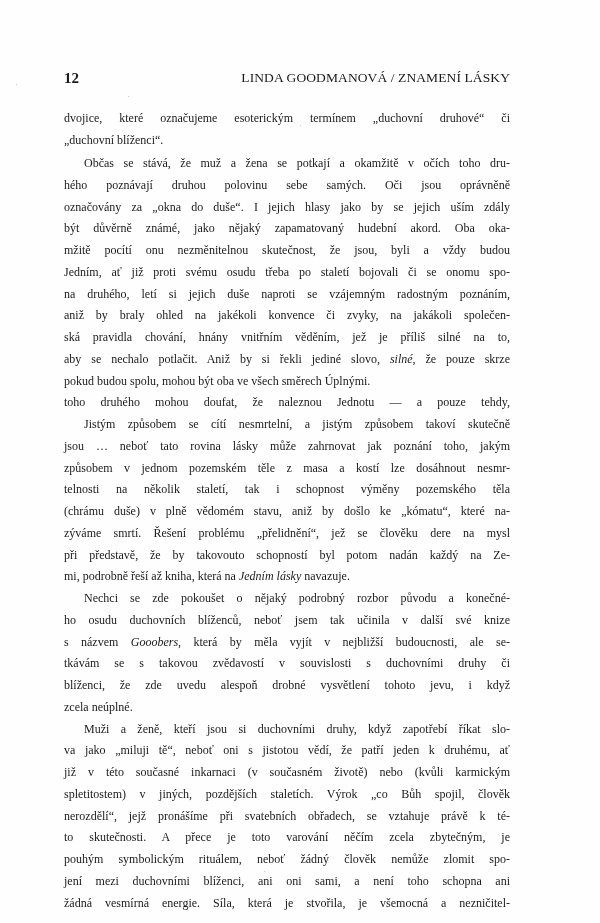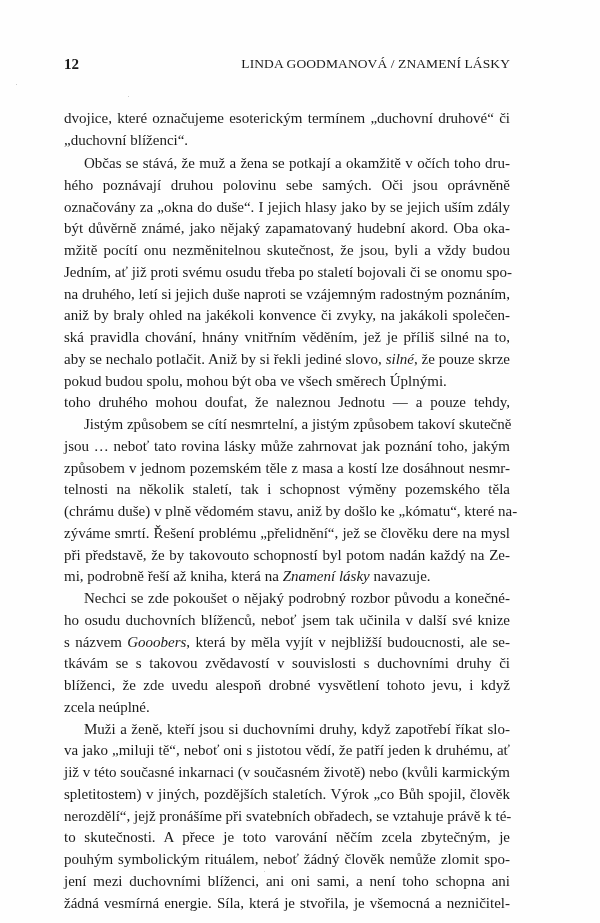--- a/index.html
+++ b/index.html
@@ -18,21 +18,21 @@
     }
     .page {
       position: absolute;
       left: 0; top: 0;
       width: 600px; height: 923px;
     }
     .running-head {
       position: absolute;
       left: 64px;
       width: 446px;
-      top: 54px;
+      top: 68px;
       height: 20px;
       font-size: 14.5px;
       line-height: 20px;
     }
     .page-number {
       position: absolute;
       left: 0;
       top: 0;
       font-weight: bold;
       font-size: 15px;
@@ -42,21 +42,21 @@
       right: 0;
       top: 0;
       font-size: 13.5px;
       letter-spacing: 0.1px;
       margin-left: 20px;
     }
     .body-text {
       position: absolute;
       left: 64px;
       width: 446px;
-      font-size: 15px;
+      font-size: 12px;
     }
     .line {
       height: 21.75px;
       line-height: 21.75px;
       white-space: nowrap;
       text-align: justify;
       text-align-last: justify;
       overflow: visible;
     }
     .line.last {
@@ -108,21 +108,21 @@
     </div>
 
     <div>
       <div class="line indent">Jistým způsobem se cítí nesmrtelní, a jistým způsobem takoví skutečně</div>
       <div class="line">jsou … neboť tato rovina lásky může zahrnovat jak poznání toho, jakým</div>
       <div class="line">způsobem v jednom pozemském těle z masa a kostí lze dosáhnout nesmr-</div>
       <div class="line">telnosti na několik staletí, tak i schopnost výměny pozemského těla</div>
       <div class="line">(chrámu duše) v plně vědomém stavu, aniž by došlo ke „kómatu“, které na-</div>
       <div class="line">zýváme smrtí. Řešení problému „přelidnění“, jež se člověku dere na mysl</div>
       <div class="line">při představě, že by takovouto schopností byl potom nadán každý na Ze-</div>
-      <div class="line last"><span>mi, podrobně řeší až kniha, která na </span><span class="it">Znamení lásky</span><span> navazuje.</span></div>
+      <div class="line last"><span>mi, podrobně řeší až kniha, která na </span><span class="it">Jedním lásky</span><span> navazuje.</span></div>
     </div>
 
     <div>
       <div class="line indent">Nechci se zde pokoušet o nějaký podrobný rozbor původu a konečné-</div>
       <div class="line">ho osudu duchovních blíženců, neboť jsem tak učinila v další své knize</div>
       <div class="line"><span>s názvem </span><span class="it">Gooobers</span><span>, která by měla vyjít v nejbližší budoucnosti, ale se-</span></div>
       <div class="line">tkávám se s takovou zvědavostí v souvislosti s duchovními druhy či</div>
       <div class="line">blíženci, že zde uvedu alespoň drobné vysvětlení tohoto jevu, i když</div>
       <div class="line last">zcela neúplné.</div>
     </div>

